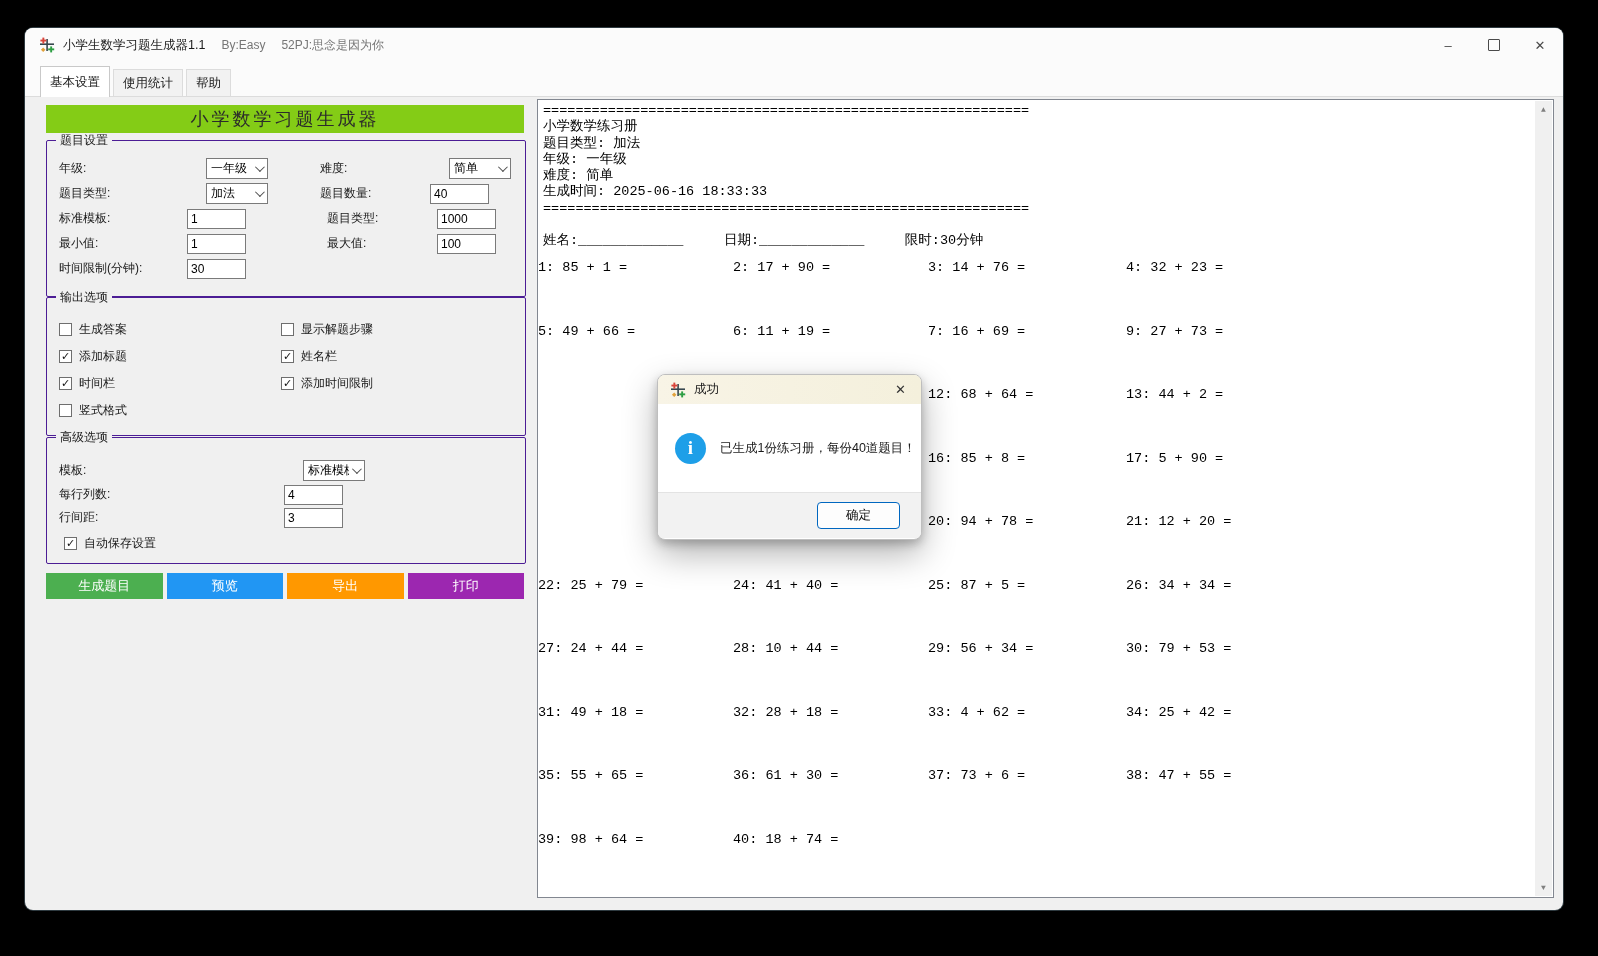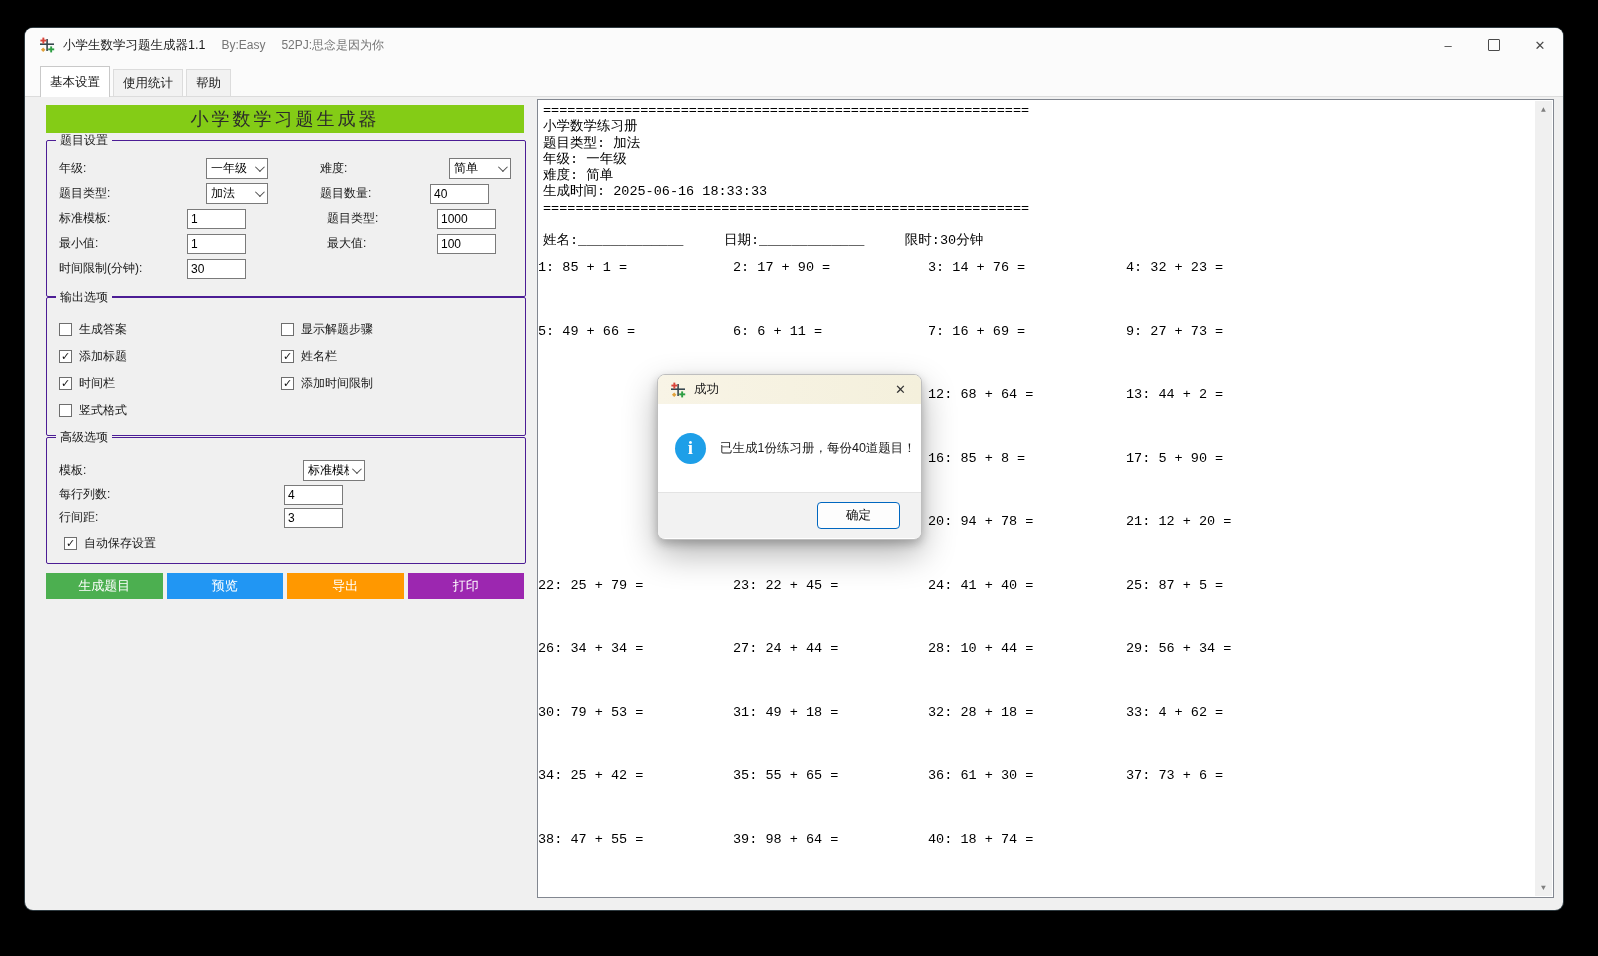--- a/index.html
+++ b/index.html
@@ -248,37 +248,36 @@
       <div class="pline">============================================================</div>
       <div class="pline"></div>
       <div class="pline">姓名:_____________     日期:_____________     限时:30分钟</div>
     </div>
     <div class="pgrid">
       <div class="pcell">1: 85 + 1 =</div>
       <div class="pcell">2: 17 + 90 =</div>
       <div class="pcell">3: 14 + 76 =</div>
       <div class="pcell">4: 32 + 23 =</div>
       <div class="pcell">5: 49 + 66 =</div>
-      <div class="pcell">6: 6 + 11 =</div>
+      <div class="pcell">6: 11 + 19 =</div>
       <div class="pcell">7: 16 + 69 =</div>
       <div class="pcell">9: 27 + 73 =</div>
       <div class="pcell"></div>
       <div class="pcell">11: 95 + 62 =</div>
       <div class="pcell">12: 68 + 64 =</div>
       <div class="pcell">13: 44 + 2 =</div>
       <div class="pcell"></div>
       <div class="pcell">15: 9 + 85 =</div>
       <div class="pcell">16: 85 + 8 =</div>
       <div class="pcell">17: 5 + 90 =</div>
       <div class="pcell"></div>
       <div class="pcell">19: 86 + 62 =</div>
       <div class="pcell">20: 94 + 78 =</div>
       <div class="pcell">21: 12 + 20 =</div>
       <div class="pcell">22: 25 + 79 =</div>
-      <div class="pcell">23: 22 + 45 =</div>
       <div class="pcell">24: 41 + 40 =</div>
       <div class="pcell">25: 87 + 5 =</div>
       <div class="pcell">26: 34 + 34 =</div>
       <div class="pcell">27: 24 + 44 =</div>
       <div class="pcell">28: 10 + 44 =</div>
       <div class="pcell">29: 56 + 34 =</div>
       <div class="pcell">30: 79 + 53 =</div>
       <div class="pcell">31: 49 + 18 =</div>
       <div class="pcell">32: 28 + 18 =</div>
       <div class="pcell">33: 4 + 62 =</div>

